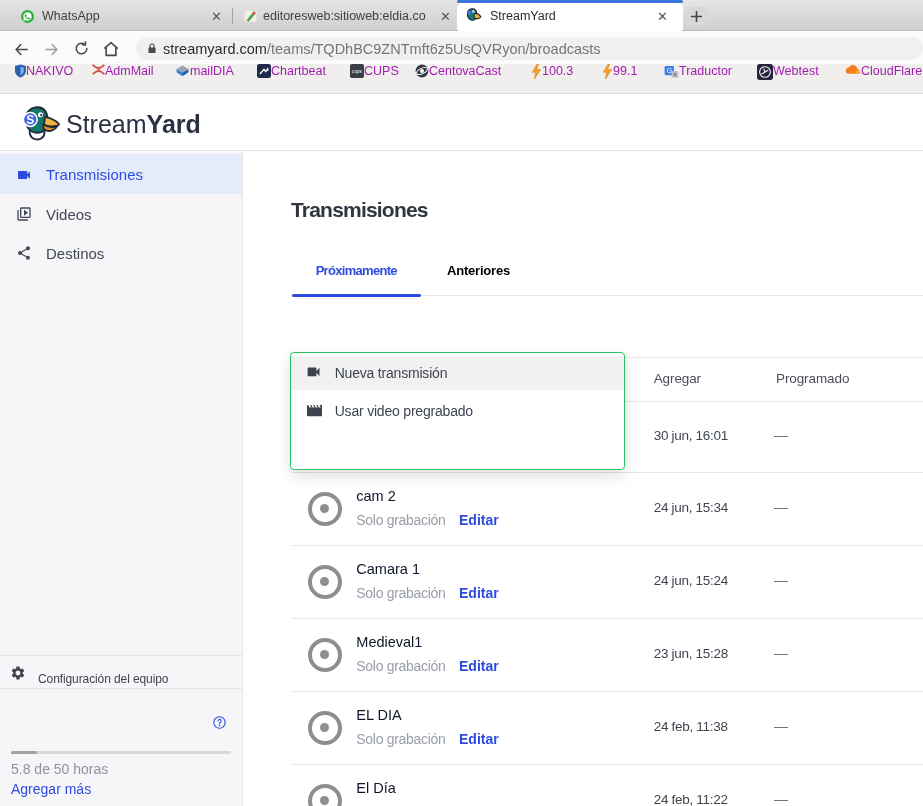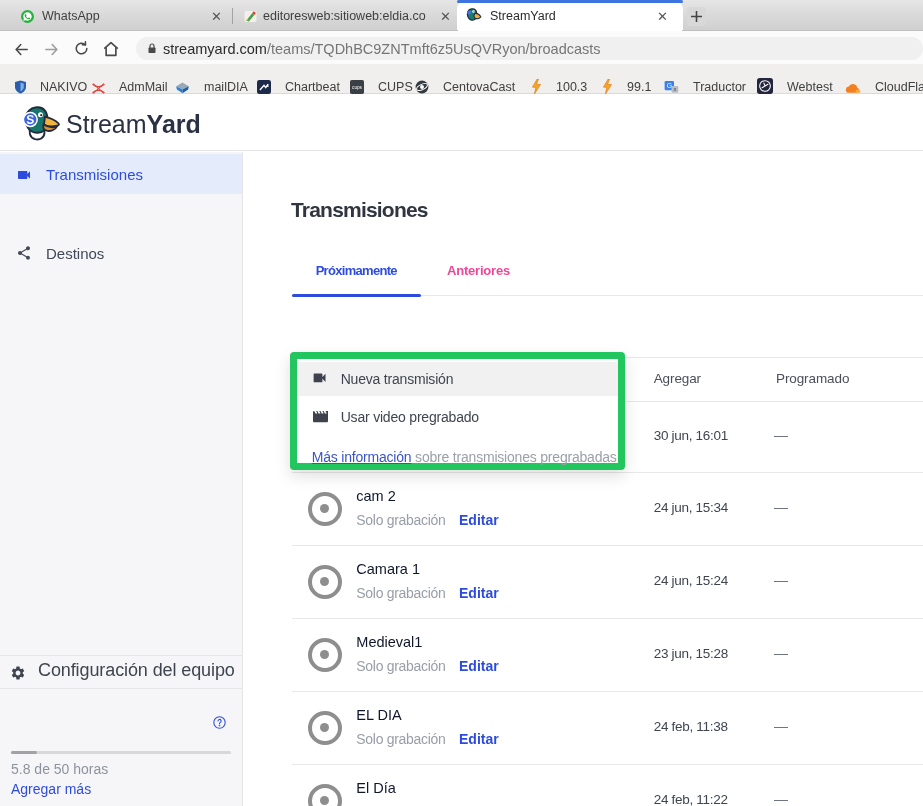--- a/index.html
+++ b/index.html
@@ -10,21 +10,21 @@
   
   #tabstrip { left:0; top:0; width:923px; height:31px; background:linear-gradient(180deg,#e7e6e6 0%,#dadada 45%,#cfcfcf 100%); }
   .tabtext { font-size:12.5px; color:#3f3f3f; }
   .tabsep { width:1px; height:16px; top:8px; background:#a2a2a2; }
   .closex { color:#565656; font-size:13px; line-height:13px; }
   #activetab { left:457px; top:1px; width:226px; height:30px; background:#fff; border-radius:8px 8px 0 0; }
   #activeline { left:457px; top:0; width:226px; height:3px; border-radius:2px; background:#3d74e0; }
   #toolbar { left:0; top:31px; width:923px; height:33px; background:#fbfbfb; }
   #urlpill { left:136px; top:37px; width:787px; height:23px; background:#f0f0f0; border-radius:11.5px; }
   #bookmarks { left:0; top:64px; width:923px; height:30px; background:#f0efee; border-bottom:1px solid #dcdad8; }
-  .bm { position:absolute; top:0; height:30px; display:flex; align-items:flex-end; gap:14px; font-size:12.5px; color:#404040; }
+  .bm { position:absolute; top:0; height:30px; display:flex; align-items:flex-start; gap:0; font-size:12.5px; color:#a21caf; }
 
   
   #appheader { left:0; top:95px; width:923px; height:56px; background:#fff; border-bottom:1px solid #e4e4e6; }
   #sidebar { left:0; top:152px; width:243px; height:654px; background:#f6f6f8; border-right:1px solid #e5e5e7; }
   .navitem { position:absolute; left:0; width:242px; height:40px; display:flex; align-items:center; }
   .navitem .ico { position:absolute; left:16px; width:16px; height:16px; }
   .navitem .lbl { position:absolute; left:46px; font-size:15px; color:#424858; }
   #main { left:244px; top:152px; width:679px; height:654px; background:#fff; }
 
   .grayline { background:#e8e8ea; height:1px; }
@@ -215,50 +215,56 @@
   <span class="abs" style="left:66px;top:15px;font-size:25px;color:#2a3142;">Stream<b>Yard</b></span>
 </div>
 
 <div class="abs" id="sidebar">
   <div class="navitem" style="top:2px;background:#e4ecfc;">
     <svg class="ico" style="top:13px" viewBox="0 0 24 24" fill="#2d4cdf">
         <path d="M17 10.5V7c0-.55-.45-1-1-1H4c-.55 0-1 .45-1 1v10c0 .55.45 1 1 1h12c.55 0 1-.45 1-1v-3.5l4 4v-11l-4 4z"></path>
       </svg>
     <span class="lbl" style="color:#2d4cdf">Transmisiones</span>
   </div>
+  <div class="navitem" style="top:42px;">
+    <svg class="ico" style="top:12px" viewBox="0 0 24 24" fill="#424858">
+        <path d="M4 6H2v14c0 1.1.9 2 2 2h14v-2H4V6zm16-4H8c-1.1 0-2 .9-2 2v12c0 1.1.9 2 2 2h12c1.1 0 2-.9 2-2V4c0-1.1-.9-2-2-2zm0 14H8V4h12v12zm-8-10.5v9l6-4.5-6-4.5z"></path>
+      </svg>
+    <span class="lbl">Videos</span>
+  </div>
   <div class="navitem" style="top:81px;">
     <svg class="ico" style="top:12px" viewBox="0 0 24 24" fill="#424858">
         <path d="M18 16.08c-.76 0-1.44.3-1.96.77L8.91 12.7c.05-.23.09-.46.09-.7s-.04-.47-.09-.7l7.05-4.11c.54.5 1.25.81 2.04.81 1.66 0 3-1.34 3-3s-1.34-3-3-3-3 1.34-3 3c0 .24.04.47.09.7L8.04 9.81C7.5 9.31 6.79 9 6 9c-1.66 0-3 1.34-3 3s1.34 3 3 3c.79 0 1.5-.31 2.04-.81l7.12 4.16c-.05.21-.08.43-.08.65 0 1.61 1.31 2.92 2.92 2.92s2.92-1.31 2.92-2.92-1.31-2.92-2.92-2.92z"></path>
       </svg>
     <span class="lbl">Destinos</span>
   </div>
 
   <div class="abs" style="left:0;top:503px;width:242px;height:34px;border-top:1px solid #e5e5e7;border-bottom:1px solid #e5e5e7;">
     <svg class="abs" style="left:10px;top:9px" width="16" height="16" viewBox="0 0 24 24" fill="#3f4550">
         <path d="M19.14 12.94c.04-.3.06-.61.06-.94 0-.32-.02-.64-.07-.94l2.03-1.58c.18-.14.23-.41.12-.61l-1.92-3.32c-.12-.22-.37-.29-.59-.22l-2.39.96c-.5-.38-1.03-.7-1.62-.94l-.36-2.54c-.04-.24-.24-.41-.48-.41h-3.84c-.24 0-.43.17-.47.41l-.36 2.54c-.59.24-1.13.57-1.62.94l-2.39-.96c-.22-.08-.47 0-.59.22L2.74 8.87c-.12.21-.08.47.12.61l2.03 1.58c-.05.3-.09.63-.09.94s.02.64.07.94l-2.03 1.58c-.18.14-.23.41-.12.61l1.92 3.32c.12.22.37.29.59.22l2.39-.96c.5.38 1.03.7 1.62.94l.36 2.54c.05.24.24.41.48.41h3.84c.24 0 .44-.17.47-.41l.36-2.54c.59-.24 1.13-.56 1.62-.94l2.39.96c.22.08.47 0 .59-.22l1.92-3.32c.12-.22.07-.47-.12-.61l-2.03-1.58zM12 15.6c-1.98 0-3.6-1.62-3.6-3.6s1.62-3.6 3.6-3.6 3.6 1.62 3.6 3.6-1.62 3.6-3.6 3.6z"></path>
       </svg>
-    <span class="abs" style="left:38px;top:4px;font-size:18px;letter-spacing:-0.1px;color:#3f4550">Configuración del equipo</span>
+    <span class="abs" style="left:38px;top:16px;font-size:12px;letter-spacing:-0.1px;color:#3f4550">Configuración del equipo</span>
   </div>
   <svg class="abs" style="left:213px;top:564px" width="13" height="13" viewBox="0 0 24 24" fill="none" stroke="#2d4cdf" stroke-width="2">
       <circle cx="12" cy="12" r="10.5"></circle>
       <path d="M9.2 9.2 a2.9 2.9 0 1 1 4.2 2.6 c-1 .5-1.4 1-1.4 2.1" stroke-linecap="round"></path>
       <circle cx="12" cy="17.5" r="0.6" fill="#2d4cdf"></circle>
     </svg>
   <div class="abs" style="left:11px;top:599px;width:220px;height:3px;border-radius:2px;background:#d8d8da;">
     <div style="width:26px;height:3px;border-radius:2px;background:#a2a2a6;"></div>
   </div>
   <div class="abs" style="left:11px;top:609px;font-size:14px;color:#8d939e;">5.8 de 50 horas</div>
   <div class="abs" style="left:11px;top:629px;font-size:14px;color:#2d4cdf;">Agregar más</div>
 </div>
 
 <div class="abs" id="main" style="overflow:hidden">
   <div class="abs" style="left:47px;top:46px;font-size:21px;font-weight:bold;color:#30353f;letter-spacing:-0.8px">Transmisiones</div>
 
   <div class="abs" style="left:48px;top:111px;width:128.5px;text-align:center;font-size:13px;font-weight:bold;color:#2d4cdf;letter-spacing:-0.7px">Próximamente</div>
-  <div class="abs" style="left:203px;top:111px;font-size:13px;font-weight:bold;color:#ec4899;letter-spacing:-0.2px">Anteriores</div>
+  <div class="abs" style="left:203px;top:111px;font-size:13px;font-weight:bold;color:#000000;letter-spacing:-0.2px">Anteriores</div>
   <div class="abs grayline" style="left:48px;top:143px;width:631px;"></div>
   <div class="abs" style="left:48px;top:141.5px;width:128.5px;height:3px;border-radius:2px;background:#2d4cdf"></div>
 
   <div class="abs grayline" style="left:48px;top:205px;width:631px;"></div>
   <div class="abs" style="left:409.7px;top:219px;font-size:13.5px;letter-spacing:-0.1px;color:#4a4f59">Agregar</div>
   <div class="abs" style="left:532px;top:219px;font-size:13.5px;letter-spacing:-0.1px;color:#4a4f59">Programado</div>
   <div class="abs grayline" style="left:48px;top:248.5px;width:631px;"></div>
 
   <div class="abs rowdate" style="left:409.7px;top:275.5px">30 jun, 16:01</div>
   <div class="abs rowdash" style="left:530px;top:274.5px">—</div>
@@ -296,25 +302,24 @@
   <div class="abs rowdash" style="left:530px;top:566px">—</div>
   <div class="abs grayline" style="left:48px;top:612px;width:631px;"></div>
 
   <div class="circicon" style="left:63.6px;top:631.5px"></div>
   <div class="rowtitle" style="left:112.3px;top:628px">El Día</div>
   <div class="rowsub" style="left:112.3px;top:651.5px">Solo grabación</div>
   <div class="abs rowdate" style="left:409.7px;top:640px">24 feb, 11:22</div>
   <div class="abs rowdash" style="left:530px;top:639px">—</div>
 
 
-  <div class="abs" style="left:46px;top:200px;width:335px;height:118px;background:#fff;border:7px solid #22c55e;border-radius:4px;box-shadow:0 6px 16px rgba(0,0,0,0.13);">
+  <div class="abs" style="left:46px;top:200px;width:335px;height:118px;background:#fff;border:1px solid #22c55e;border-radius:4px;box-shadow:0 6px 16px rgba(0,0,0,0.13);">
     <div class="abs" style="left:0;top:3px;width:100%;height:33.5px;background:#f1f1f2;"></div>
     <svg class="abs" style="left:16px;top:13px" width="15" height="13" viewBox="0 0 24 20" fill="#3d424d">
         <path d="M15 7.5V3c0-.55-.45-1-1-1H2c-.55 0-1 .45-1 1v12c0 .55.45 1 1 1h12c.55 0 1-.45 1-1v-4.5l5 5V2.5l-5 5z"></path>
       </svg>
     <span class="abs" style="left:43.7px;top:12px;font-size:14px;letter-spacing:-0.2px;color:#3f4550">Nueva transmisión</span>
     <svg class="abs" style="left:16px;top:51px" width="15" height="13" viewBox="0 0 24 20" fill="#3d424d">
         <path d="M20 1l2 4h-3l-2-4h-2l2 4h-3l-2-4h-2l2 4H9L7 1H5l2 4H4L2 1c-1.1 0-1.99.9-1.99 2L0 17c0 1.1.9 2 2 2h20c1.1 0 2-.9 2-2V1h-4z"></path>
       </svg>
     <span class="abs" style="left:43.7px;top:50px;font-size:14px;letter-spacing:-0.2px;color:#3f4550">Usar video pregrabado</span>
-    <span class="abs" style="left:14.7px;top:90px;font-size:14px;letter-spacing:-0.2px;"><span style="color:#3b54c9;text-decoration:underline">Más información</span><span style="color:#9aa0a8"> sobre transmisiones pregrabadas</span></span>
   </div>
 </div>
 
 </body></html>

